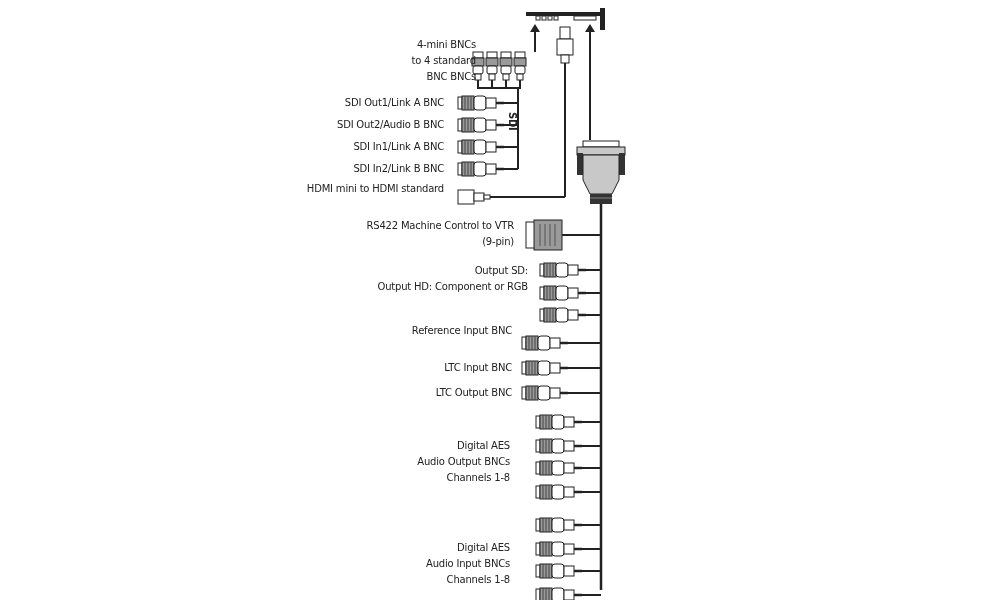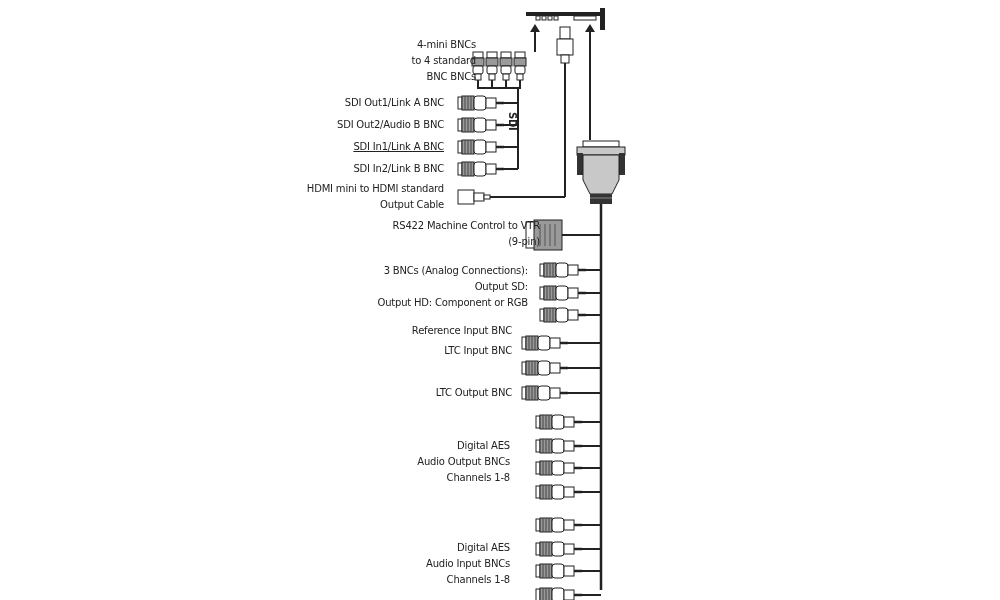--- a/index.html
+++ b/index.html
@@ -133,41 +133,39 @@
 <div class="lbl" style="right:524px;top:37px;">
   <div>4-mini BNCs</div>
   <div>to 4 standard</div>
   <div>BNC BNCs</div>
 </div>
 
 <div class="lbl" style="left:520px;top:112px;font-weight:bold;font-size:10px;transform:rotate(90deg);transform-origin:left top;">SDI</div>
 
 <div class="lbl" style="right:556px;top:95px;">SDI Out1/Link A BNC</div>
 <div class="lbl" style="right:556px;top:117px;">SDI Out2/Audio B BNC</div>
-<div class="lbl" style="right:556px;top:139px;text-decoration:underline;">SDI In1/Link A BNC</div>
+<div class="lbl" style="right:556px;top:139px;">SDI In1/Link A BNC</div>
 <div class="lbl" style="right:556px;top:161px;">SDI In2/Link B BNC</div>
 
 <div class="lbl" style="right:556px;top:181px;text-align:right;">
   <div>HDMI mini to HDMI standard</div>
-  <div>Output Cable</div>
 </div>
 
-<div class="lbl" style="right:460px;top:218px;margin-left:9px;">
+<div class="lbl" style="right:486px;top:218px;margin-left:9px;">
   <div>RS422 Machine Control to VTR</div>
   <div>(9-pin)</div>
 </div>
 
 <div class="lbl" style="right:472px;top:263px;">
-  <div>3 BNCs (Analog Connections):</div>
   <div>Output SD:</div>
   <div>Output HD: Component or RGB</div>
 </div>
 
 <div class="lbl" style="right:488px;top:323px;">Reference Input BNC</div>
-<div class="lbl" style="right:488px;top:343px;padding-left:36px;">LTC Input BNC</div>
+<div class="lbl" style="right:488px;top:360px;padding-left:36px;">LTC Input BNC</div>
 <div class="lbl" style="right:488px;top:385px;padding-left:20px;">LTC Output BNC</div>
 
 <div class="lbl" style="right:490px;top:438px;">
   <div>Digital AES</div>
   <div>Audio Output BNCs</div>
   <div>Channels 1-8</div>
 </div>
 
 <div class="lbl" style="right:490px;top:540px;">
   <div>Digital AES</div>

